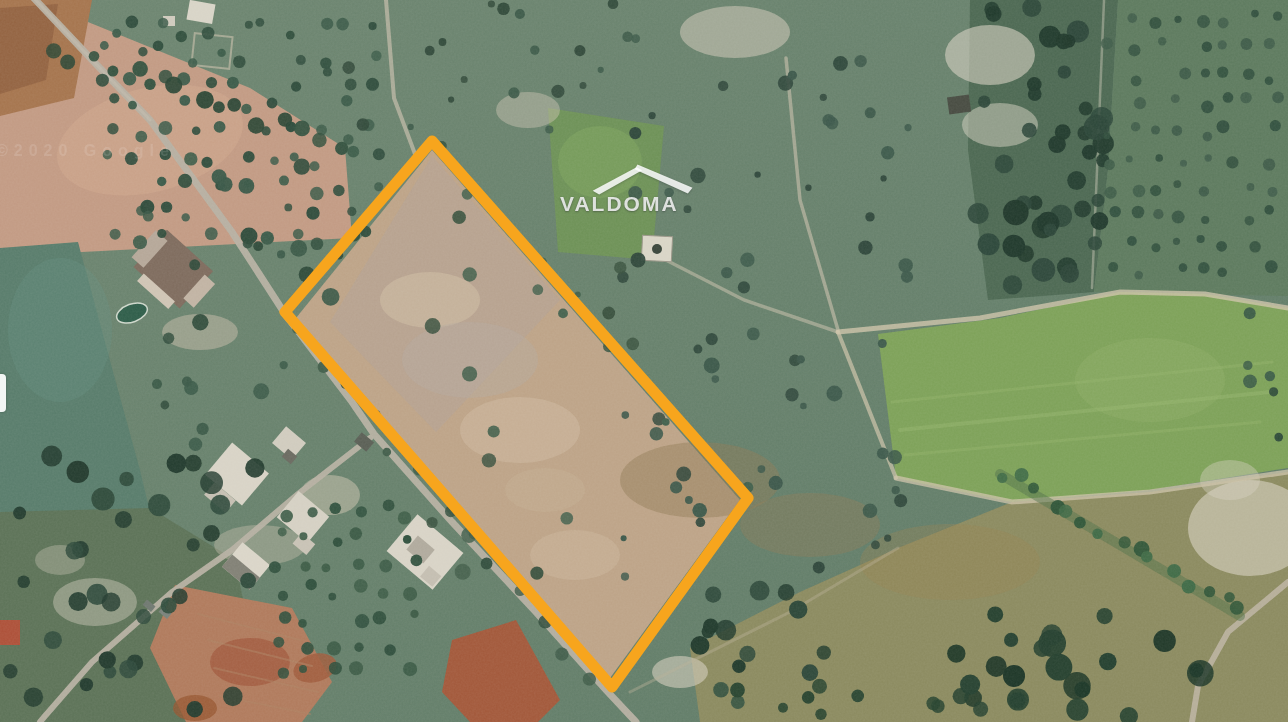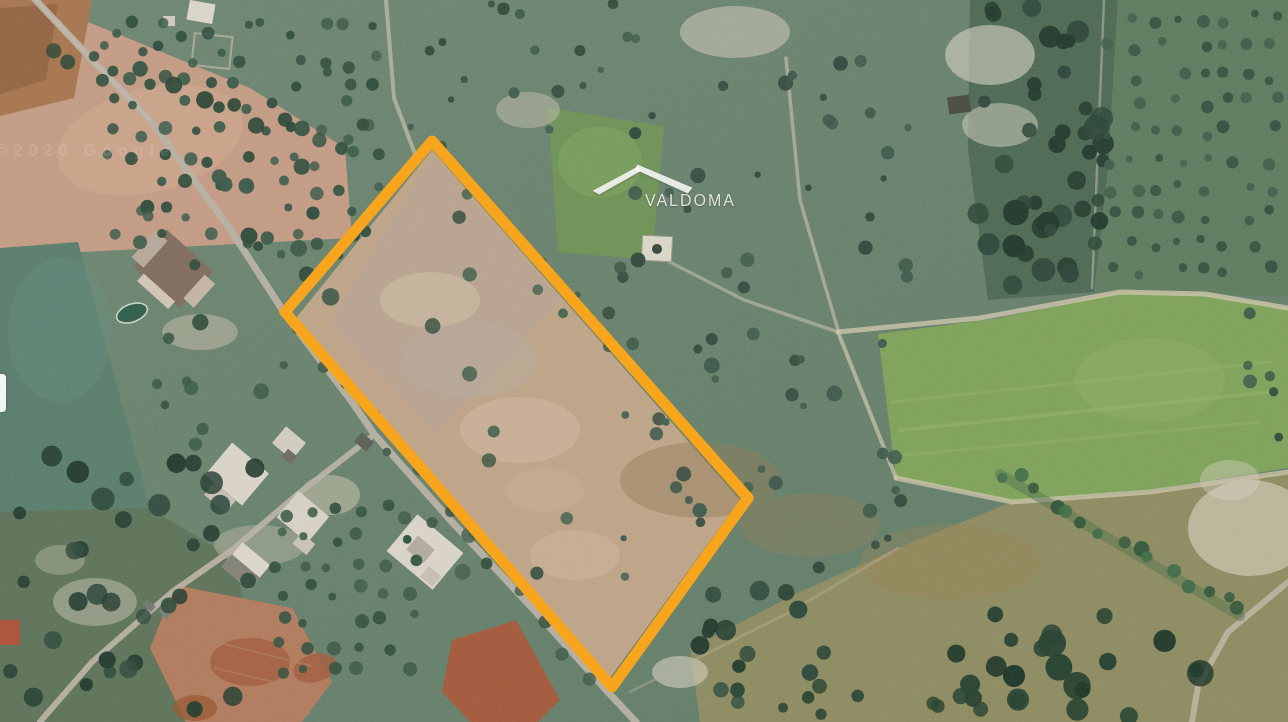--- a/index.html
+++ b/index.html
@@ -7,22 +7,22 @@
     position:relative;width:1288px;height:722px;overflow:hidden;
     font-family:"Liberation Sans", sans-serif;
     background:#14532d;
   }
   #scene{position:absolute;left:0;top:0;width:100%;height:100%;display:block;}
   
   #wm{position:absolute;left:560px;top:156px;width:176px;height:62px;pointer-events:none;}
   #wm-logo{position:absolute;left:24px;top:2px;width:120px;height:42px;
     filter:drop-shadow(0 1px 1px rgba(40,50,45,.35));}
   #wm-text{
-    position:absolute;left:0;top:36px;width:176px;text-align:right;
-    font-size:16px;font-weight:normal;letter-spacing:2px;
+    position:absolute;left:0;top:36px;width:176px;text-align:left;
+    font-size:21px;font-weight:bold;letter-spacing:2px;
     color:rgba(255,255,255,.82);
     text-shadow:0 1px 2px rgba(50,60,55,.45), 0 0 1px rgba(50,60,55,.4);
   }
   
   #credit{
     position:absolute;left:-4px;top:142px;
     font-size:16px;font-weight:bold;letter-spacing:6px;
     color:rgba(255,255,255,.13);white-space:nowrap;pointer-events:none;
   }
   

